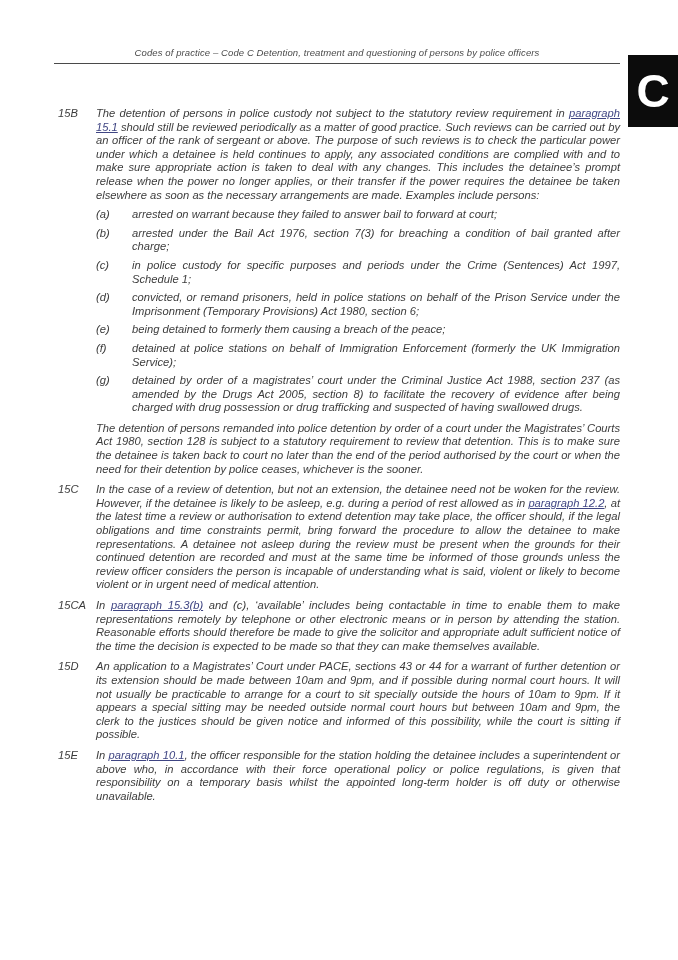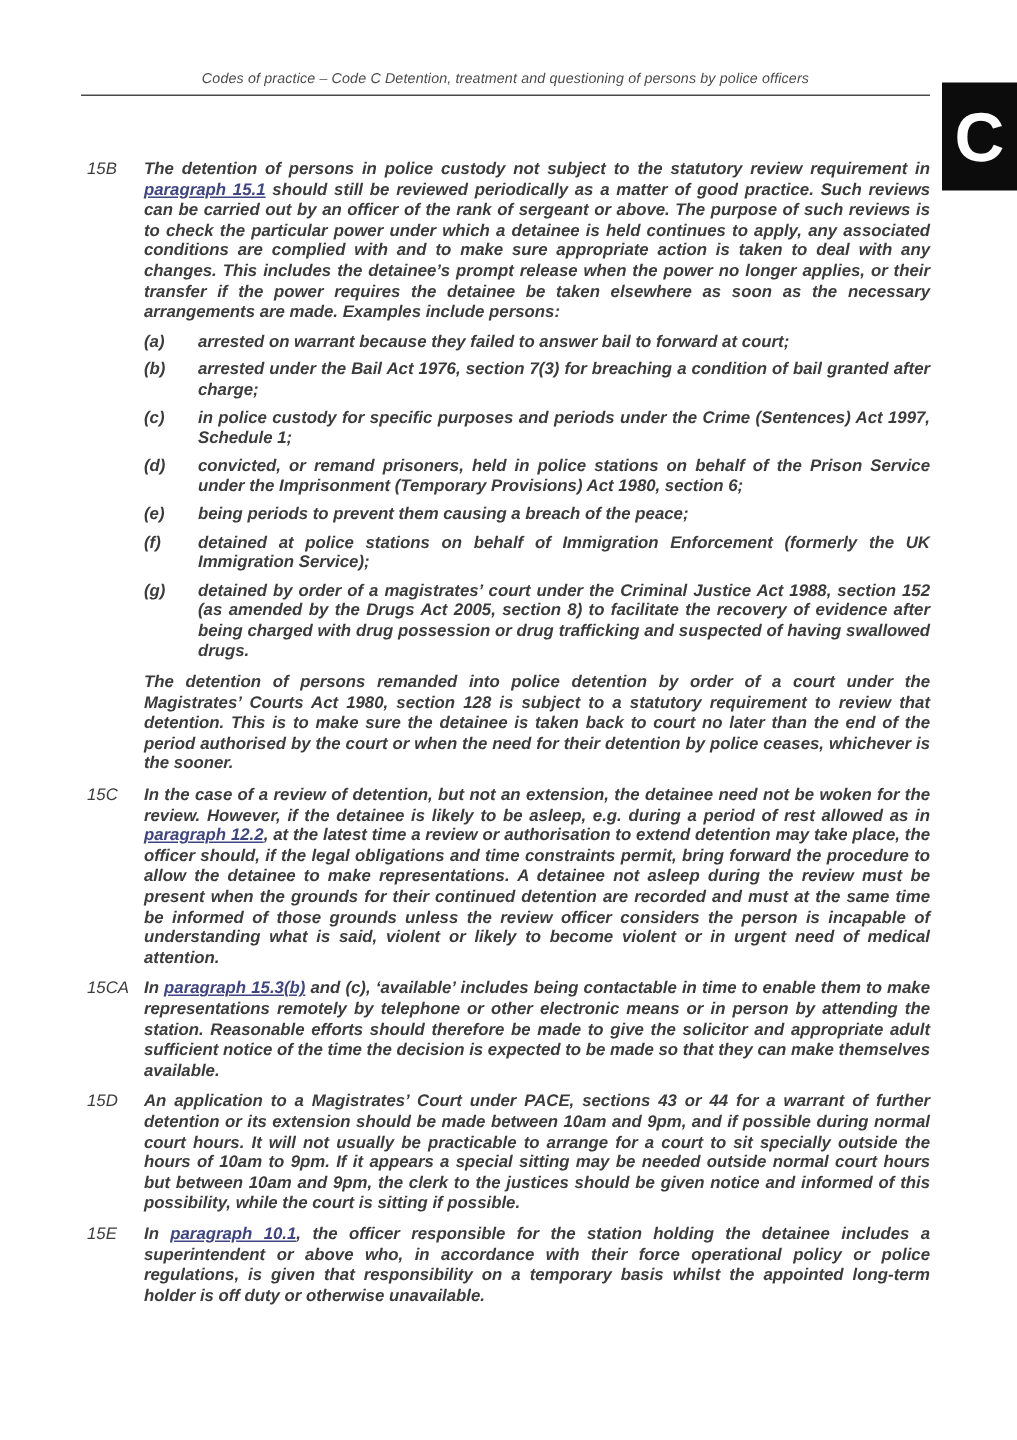--- a/index.html
+++ b/index.html
@@ -69,21 +69,21 @@
   }
   .note {
     display: grid;
     grid-template-columns: 38px 1fr;
     margin-bottom: 7px;
   }
   .note-number {
     color: #3c3c3c;
     padding-top: 0;
   }
-  .note-body { min-width: 0; font-weight: bold; }
+  .note-body { min-width: 0; }
   .sublist { margin-top: 6px; }
   .subitem {
     display: grid;
     grid-template-columns: 36px 1fr;
     margin-bottom: 5px;
   }
   .subitem-label { color: #3c3c3c; }
   .continuation { margin-top: 7px; }
   .xref {
     color: #3f4583;
@@ -137,29 +137,29 @@
             <div class="subitem">
               <div class="subitem-label">(c)</div>
               <div><span>in police custody for specific purposes and periods under the Crime (Sentences) Act 1997, Schedule 1;</span></div>
             </div>
             <div class="subitem">
               <div class="subitem-label">(d)</div>
               <div><span>convicted, or remand prisoners, held in police stations on behalf of the Prison Service under the Imprisonment (Temporary Provisions) Act 1980, section 6;</span></div>
             </div>
             <div class="subitem">
               <div class="subitem-label">(e)</div>
-              <div><span>being periods to prevent them causing a breach of the peace;</span></div>
+              <div><span>being detained to formerly them causing a breach of the peace;</span></div>
             </div>
             <div class="subitem">
               <div class="subitem-label">(f)</div>
               <div><span>detained at police stations on behalf of Immigration Enforcement (formerly the UK Immigration Service);</span></div>
             </div>
             <div class="subitem">
               <div class="subitem-label">(g)</div>
-              <div><span>detained by order of a magistrates’ court under the Criminal Justice Act 1988, section 152 (as amended by the Drugs Act 2005, section 8) to facilitate the recovery of evidence after being charged with drug possession or drug trafficking and suspected of having swallowed drugs.</span></div>
+              <div><span>detained by order of a magistrates’ court under the Criminal Justice Act 1988, section 237 (as amended by the Drugs Act 2005, section 8) to facilitate the recovery of evidence after being charged with drug possession or drug trafficking and suspected of having swallowed drugs.</span></div>
             </div>
           </div>
           <div class="continuation"><span>The detention of persons remanded into police detention by order of a court under the Magistrates’ Courts Act 1980, section 128 is subject to a statutory requirement to review that detention.  This is to make sure the detainee is taken back to court no later than the end of the period authorised by the court or when the need for their detention by police ceases, whichever is the sooner.</span></div>
         </div>
       </div>
       <div class="note">
         <div class="note-number">15C</div>
         <div class="note-body">
           <div><span>In the case of a review of detention, but not an extension, the detainee need not be woken for the review.  However, if the detainee is likely to be asleep, e.g. during a period of rest allowed as in </span><a class="xref" href="#">paragraph 12.2</a><span>, at the latest time a review or authorisation to extend detention may take place, the officer should, if the legal obligations and time constraints permit, bring forward the procedure to allow the detainee to make representations.  A detainee not asleep during the review must be present when the grounds for their continued detention are recorded and must at the same time be informed of those grounds unless the review officer considers the person is incapable of understanding what is said, violent or likely to become violent or in urgent need of medical attention.</span></div>
         </div>

